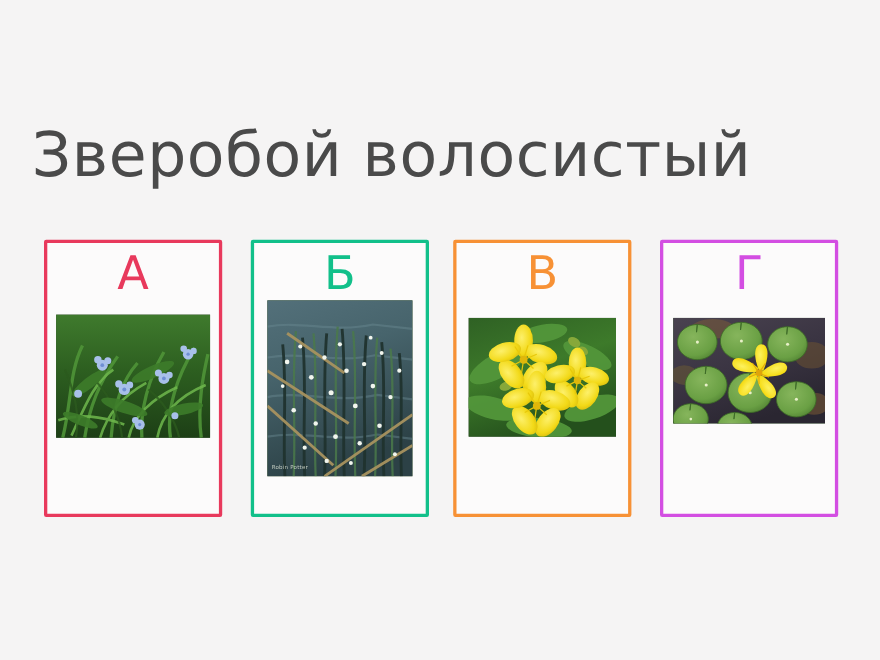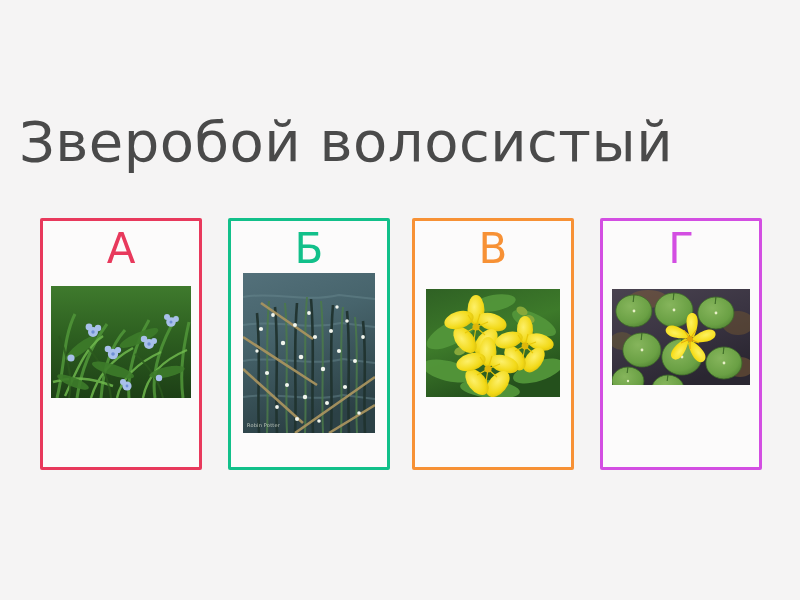--- a/index.html
+++ b/index.html
@@ -27,20 +27,21 @@
     top: 108px;
     width: 692px;
     text-align: center;
     color: #4a4a4a;
     font-family: "DejaVu Sans", sans-serif;
     font-size: 56px;
     font-weight: 400;
     letter-spacing: 0.5px;
     line-height: 68px;
     white-space: nowrap;
+    padding-left: 10px;
   }
 
   
   #answer-row {
     position: absolute;
     left: 0;
     top: 218px;
     width: 800px;
     height: 254px;
   }

